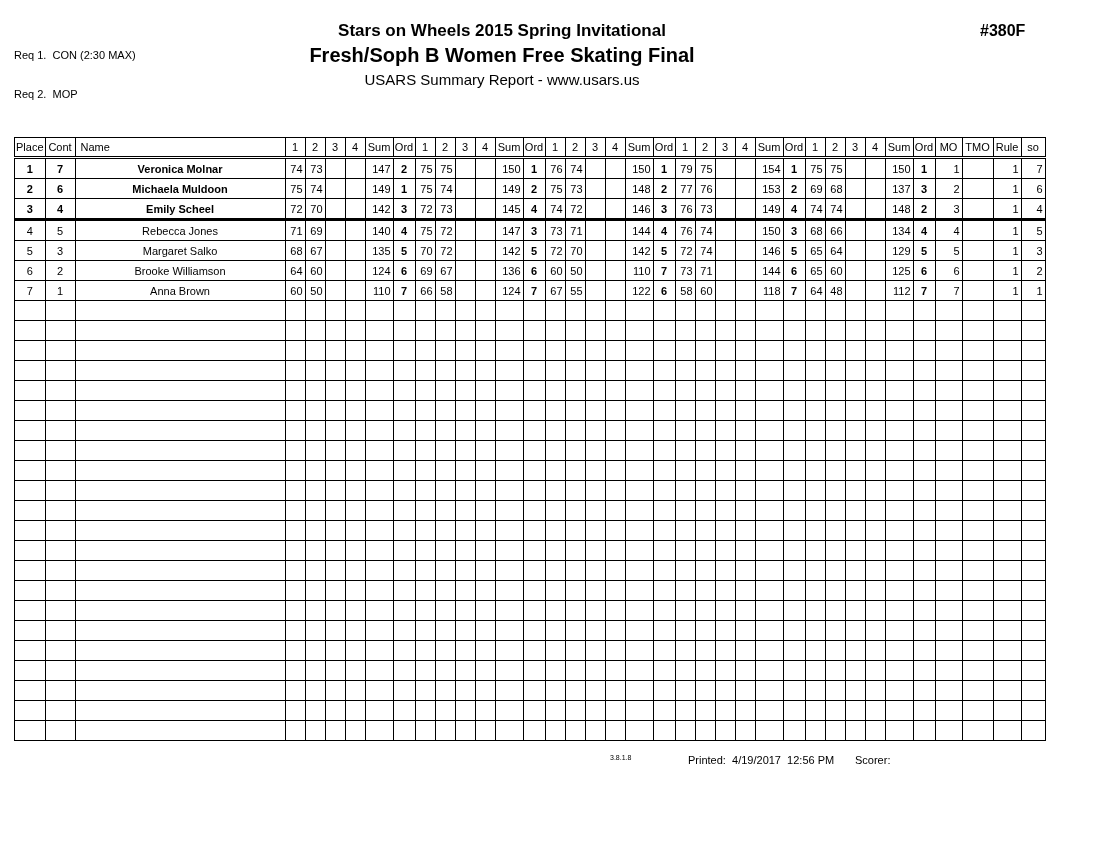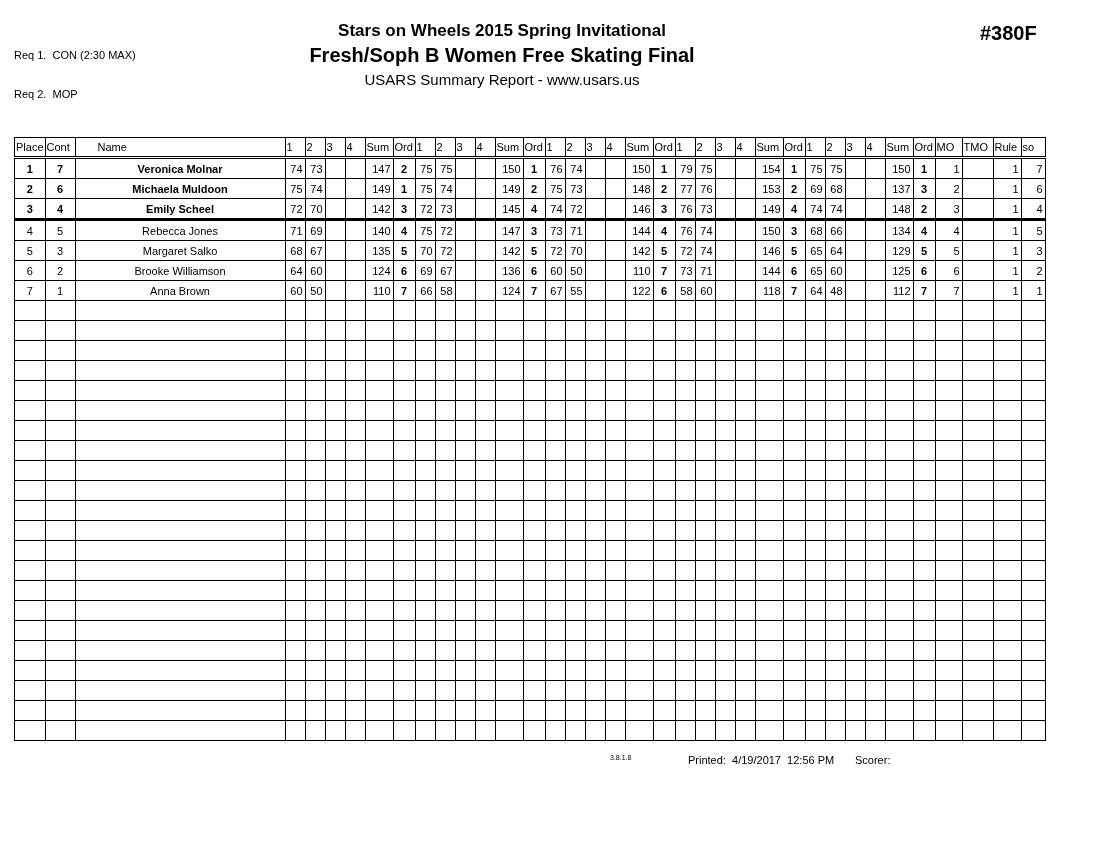--- a/index.html
+++ b/index.html
@@ -2,40 +2,40 @@
 <html><head>
 <meta charset="utf-8">
 <style>
   html,body { margin:0; padding:0; background:#fff; }
   body {
     width:1100px; height:850px; position:relative;
     font-family:"Liberation Sans", sans-serif; color:#000;
   }
   .pre { white-space:pre; }
   .req-block { position:absolute; left:14px; top:23px; font-size:11px; line-height:13px; }
-  .ev-num { position:absolute; left:980px; top:22px; font-size:20px; font-weight:bold; }
+  .ev-num { position:absolute; left:980px; top:22px; font-size:16px; font-weight:bold; }
   .titles { position:absolute; top:21px; left:0; width:1004px; text-align:center; }
   .t1 { font-size:17px; font-weight:bold; }
   .t2 { font-size:14px; margin-top:3px; }
   .t3 { font-size:20px; font-weight:bold; margin-top:3px; }
   .t4 { font-size:15px; margin-top:4px; }
 
   table.score {
     position:absolute; left:14px; top:137px;
     border-collapse:collapse; table-layout:fixed; font-size:11px;
   }
   table.score td {
     border:1px solid #000; height:19px; padding:0 2px;
     overflow:hidden; white-space:nowrap; line-height:14px;
   }
   tr.jrow td { height:18px; }
   td.nb { border:none; }
   td.jbox { text-align:left; padding-left:5px; white-space:pre; }
-  tr.head td { border-bottom:3px double #000; text-align:left; height:18px; padding:0 1px; }
-  tr.head td.name-h { text-align:left; padding-left:22px; }
+  tr.head td { border-bottom:3px double #000; text-align:center; height:18px; padding:0 1px; }
+  tr.head td.name-h { text-align:left; padding-left:5px; }
   tr.head td.ord { font-weight:normal; }
   td.ord { border-left:4px solid #000; border-right:4px solid #000; text-align:center; font-weight:bold; }
   tr.cut td { border-bottom:3px solid #000; }
   td.c { text-align:center; }
   td.rt { text-align:right; padding-right:3px; }
   td.rt2 { text-align:right; padding-right:4px; }
   td.nm { text-align:center; padding-left:5px; }
   tr.b td.pb { font-weight:bold; }
 
   .footer { position:absolute; left:0; top:752px; width:1100px; font-size:11px; }

